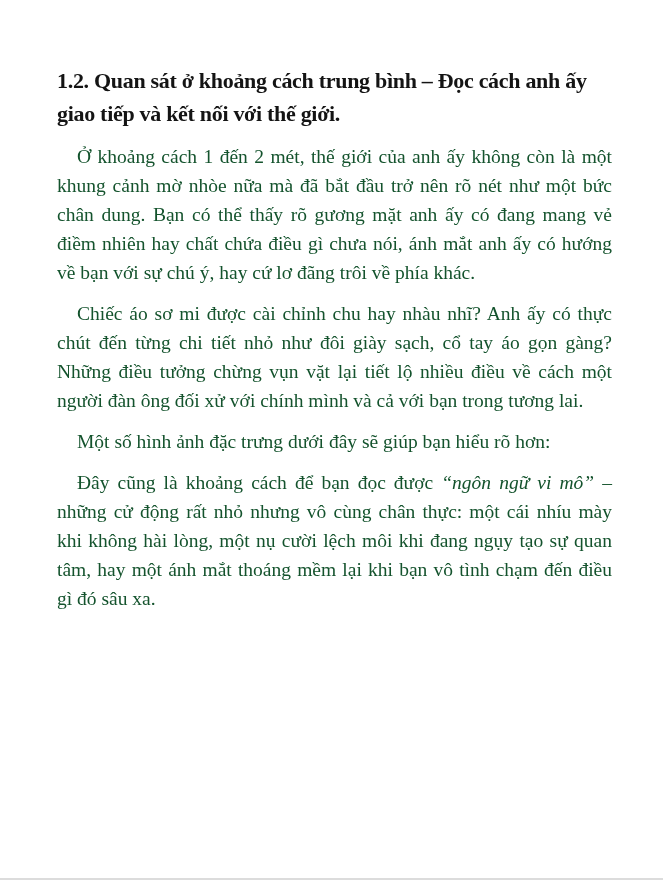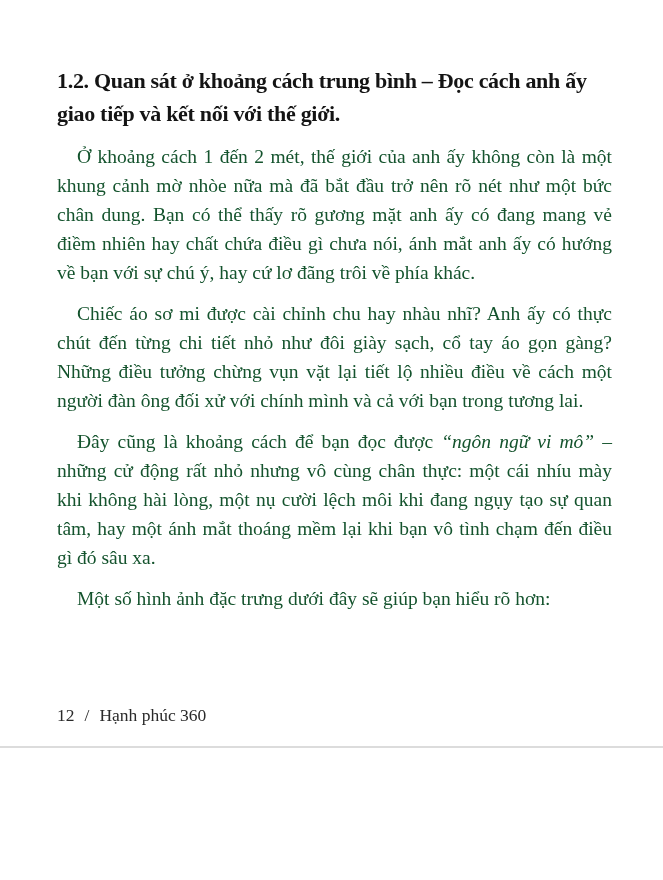--- a/index.html
+++ b/index.html
@@ -3,21 +3,21 @@
 <meta charset="utf-8">
 <style>
   html, body {
     margin: 0;
     padding: 0;
     background: #ffffff;
   }
   .page {
     position: relative;
     width: 663px;
-    height: 748px;
+    height: 880px;
     background: #ffffff;
     overflow: hidden;
     font-family: "Liberation Serif", serif;
     color: #242424;
   }
   .content {
     position: absolute;
     left: 57px;
     right: 51px;
     top: 64px;
@@ -79,30 +79,27 @@
 
 <div class="page">
   <div class="content">
 
     <h1 class="section-heading">1.2. Quan sát ở khoảng cách trung bình – Đọc cách anh ấy giao tiếp và kết nối với thế giới.</h1>
 
     <p class="para">Ở khoảng cách 1 đến 2 mét, thế giới của anh ấy không còn là một khung cảnh mờ nhòe nữa mà đã bắt đầu trở nên rõ nét như một bức chân dung. Bạn có thể thấy rõ gương mặt anh ấy có đang mang vẻ điềm nhiên hay chất chứa điều gì chưa nói, ánh mắt anh ấy có hướng về bạn với sự chú ý, hay cứ lơ đãng trôi về phía khác.</p>
 
     <p class="para">Chiếc áo sơ mi được cài chỉnh chu hay nhàu nhĩ? Anh ấy có thực chút đến từng chi tiết nhỏ như đôi giày sạch, cổ tay áo gọn gàng? Những điều tưởng chừng vụn vặt lại tiết lộ nhiều điều về cách một người đàn ông đối xử với chính mình và cả với bạn trong tương lai.</p>
 
+    <p class="para">Một số hình ảnh đặc trưng dưới đây sẽ giúp bạn hiểu rõ hơn:</p>
+
     <p class="para"><span>Đây cũng là khoảng cách để bạn đọc được </span><span class="italic-seg">“ngôn ngữ vi mô”</span><span> – những cử động rất nhỏ nhưng vô cùng chân thực: một cái nhíu mày khi không hài lòng, một nụ cười lệch môi khi đang ngụy tạo sự quan tâm, hay một ánh mắt thoáng mềm lại khi bạn vô tình chạm đến điều gì đó sâu xa.</span></p>
-
-    <p class="para">Một số hình ảnh đặc trưng dưới đây sẽ giúp bạn hiểu rõ hơn:</p>
 
     <p class="para bullet-para"><span class="bullet-marker"></span><span></span></p>
 
     <p class="para"><span class="lead-underline"></span><span></span></p>
 
     <p class="para"><span class="lead-underline"></span><span></span></p>
 
   </div>
 
-  <div class="page-footer">
-    <span>12</span><span class="sep">/</span><span>Hạnh phúc 360</span>
-  </div>
 
   <div class="bottom-rule"></div>
 </div>
 
 </body></html>

